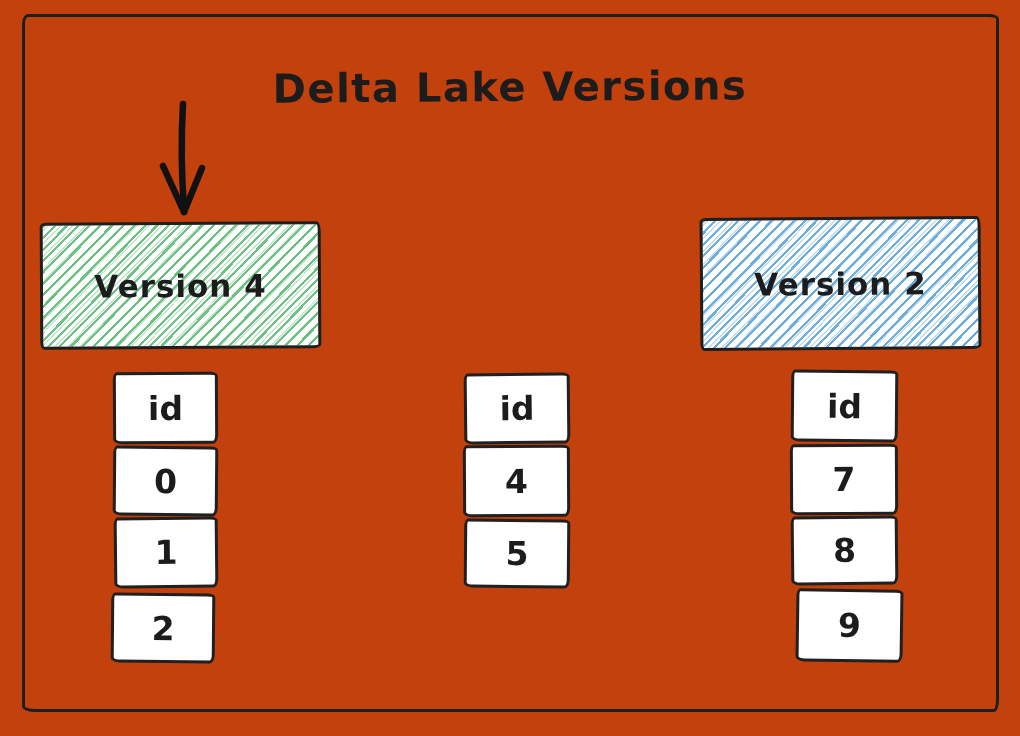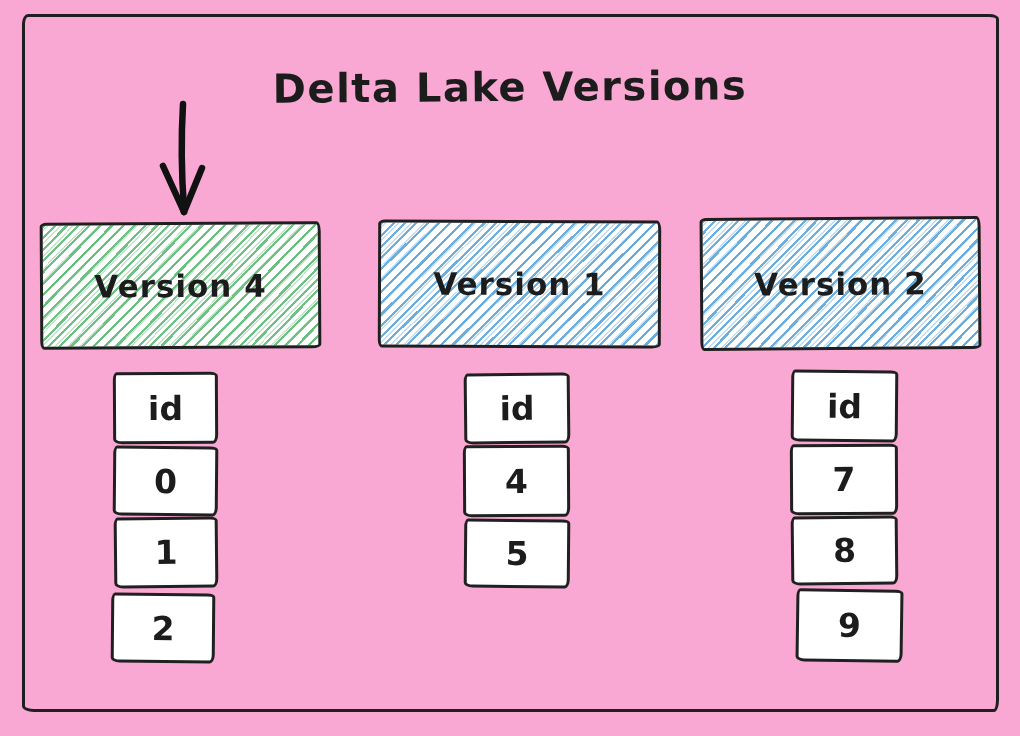--- a/index.html
+++ b/index.html
@@ -1,17 +1,17 @@
 <!DOCTYPE html>
 <html><head>
 <meta charset="utf-8">
 <style>
   html,body{margin:0;padding:0;background:#fff;}
   .canvas{
-    position:relative;width:1020px;height:736px;background:#f9a8d4;
+    position:relative;width:1020px;height:736px;background:#c2410c;
     font-family:"DejaVu Sans","Liberation Sans",sans-serif;color:#1c1c1c;overflow:hidden;
   }
   .frame{
     position:absolute;left:22px;top:14px;width:971px;height:692px;
     border:3px solid #1f1f1f;
     border-radius:6px 10px 5px 12px / 10px 5px 12px 6px;
   }
   .title{
     position:absolute;left:0;top:64px;width:1020px;text-align:center;
     font-size:40px;font-weight:700;letter-spacing:1.5px;
@@ -67,23 +67,20 @@
 
   <svg class="arrow-svg" width="66" height="120" viewBox="0 0 66 120">
     <path d="M33 4 Q30 56 34 108" stroke="#111" stroke-width="6.5" fill="none" stroke-linecap="round"></path>
     <path d="M13 66 L34 112" stroke="#111" stroke-width="6.5" fill="none" stroke-linecap="round"></path>
     <path d="M52 68 L34 112" stroke="#111" stroke-width="6.5" fill="none" stroke-linecap="round"></path>
   </svg>
 
   <div class="vbox hatch-green v0">
     <span>Version 4</span>
   </div>
-  <div class="vbox hatch-blue v1">
-    <span>Version 1</span>
-  </div>
   <div class="vbox hatch-blue v2">
     <span>Version 2</span>
   </div>
 
   <div class="cell hatch-gray rot-c" style="left:113px;top:372px;width:105px;height:72px;">id</div>
   <div class="cell rot-b" style="left:113px;top:446px;width:105px;height:70px;">0</div>
   <div class="cell rot-a" style="left:114px;top:517px;width:104px;height:71px;">1</div>
   <div class="cell rot-b" style="left:111px;top:593px;width:104px;height:70px;">2</div>
 
   <div class="cell hatch-gray rot-a" style="left:464px;top:373px;width:106px;height:71px;">id</div>

